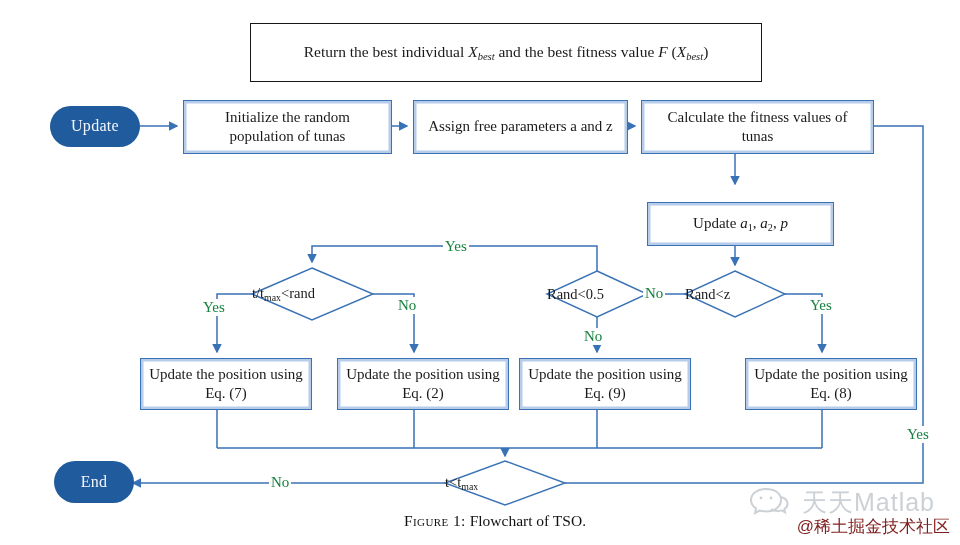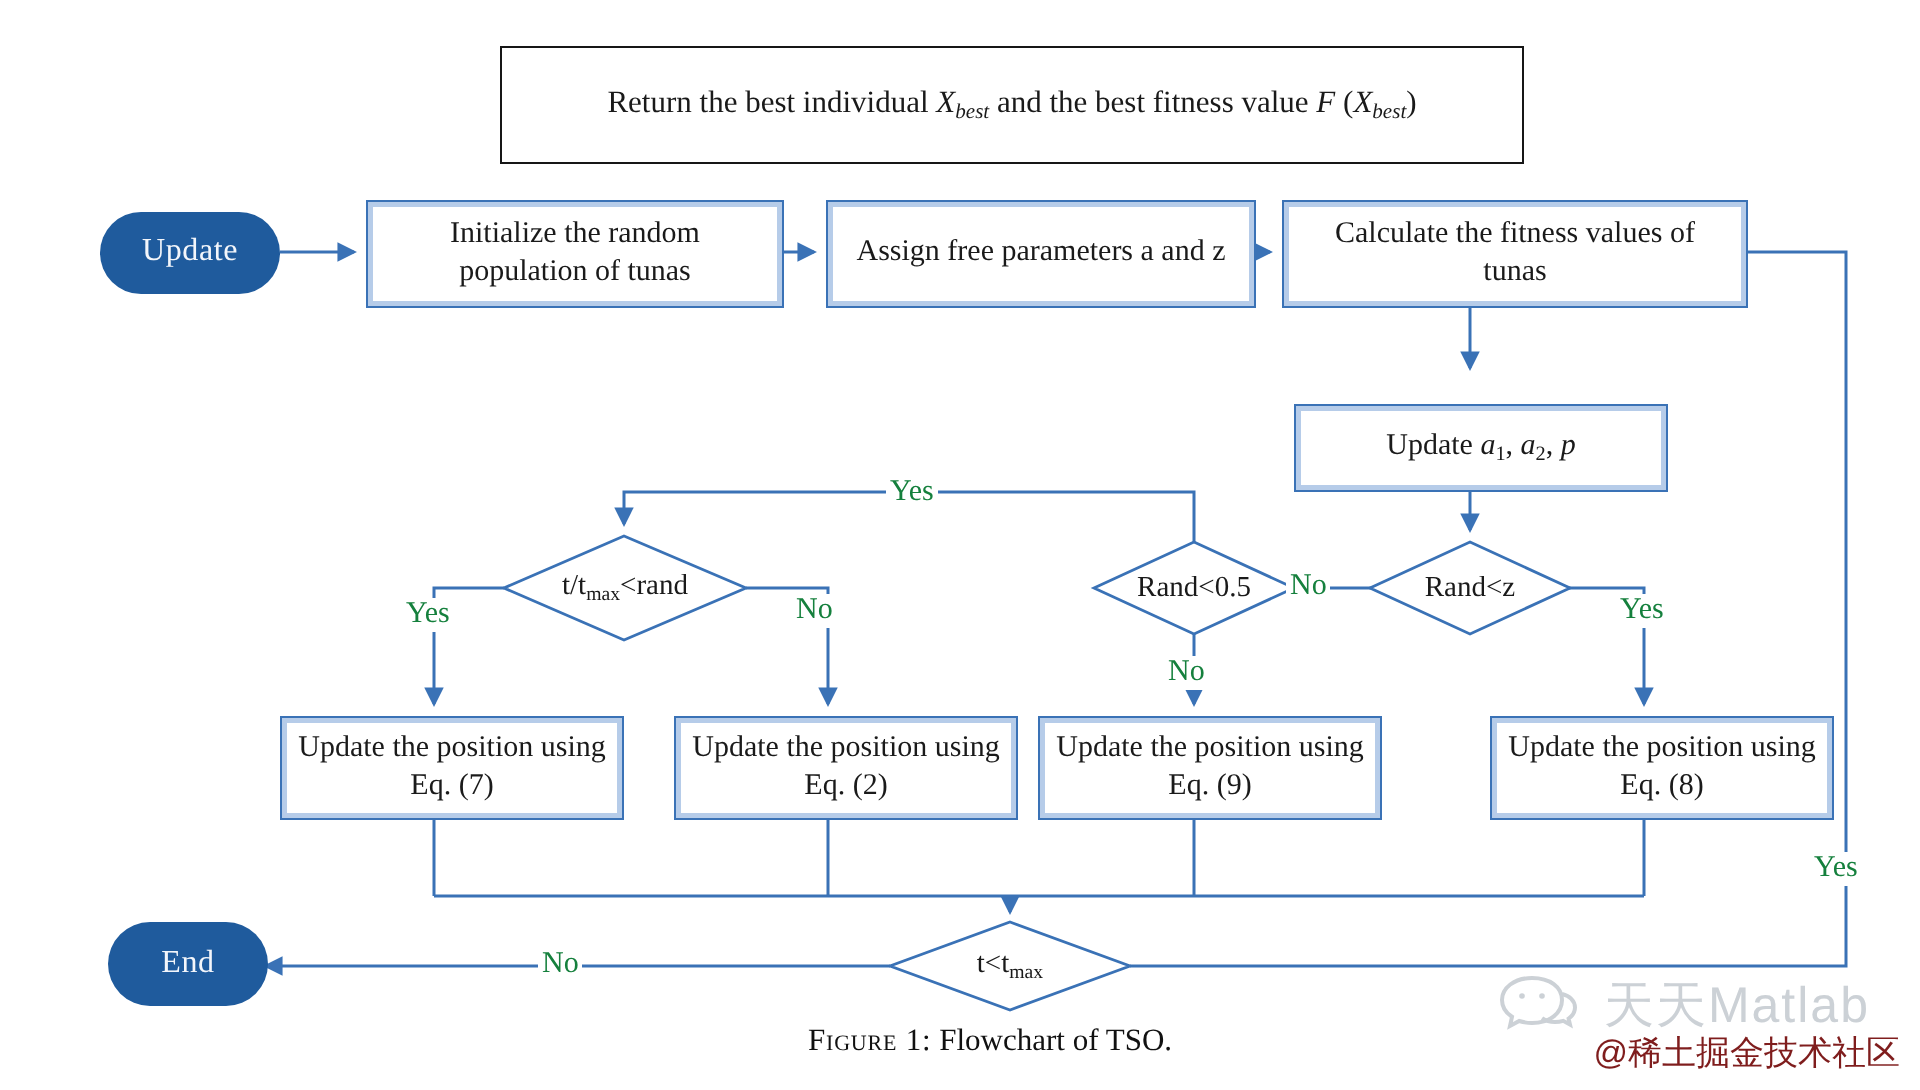--- a/index.html
+++ b/index.html
@@ -7,21 +7,21 @@
     position:relative;width:960px;height:545px;background:#ffffff;
     font-family:"Liberation Serif","DejaVu Serif",serif;color:#1a1a1a;overflow:hidden;
   }
   #wires{position:absolute;left:0;top:0;width:960px;height:545px;}
   .node{position:absolute;display:flex;align-items:center;justify-content:center;
     text-align:center;background:#ffffff;font-size:15px;line-height:1.3;}
   .bluebox{border:1.2px solid #3a72b6;box-shadow:inset 0 0 0 2.5px #b6cce9;}
   .blackbox{border:1.5px solid #161616;font-size:15.5px;text-align:center;}
   .pill{background:#1f5b9d;border-radius:21px;color:#f3f6fb;font-size:16px;
     letter-spacing:.3px;border:none;}
-  .dtext{position:absolute;display:flex;align-items:center;justify-content:center;
+  .dtext{position:absolute;display:flex;align-items:center;
     text-align:center;background:transparent;font-size:14.5px;}
   .elabel{position:absolute;background:#ffffff;color:#15803d;font-size:15px;
     padding:0 2px;line-height:1.1;text-align:center;}
   .sub{font-size:0.68em;vertical-align:-0.28em;}
   .it{font-style:italic;}
   .caption{position:absolute;left:30px;top:512px;width:930px;text-align:center;
     font-size:15.5px;color:#111;}
   .smallcaps{font-variant:small-caps;letter-spacing:.4px;}
   .wm-brand{position:absolute;top:486px;right:25px;font-size:25px;color:#ccd1d6;
     font-family:"Liberation Sans","DejaVu Sans",sans-serif;letter-spacing:1px;}

